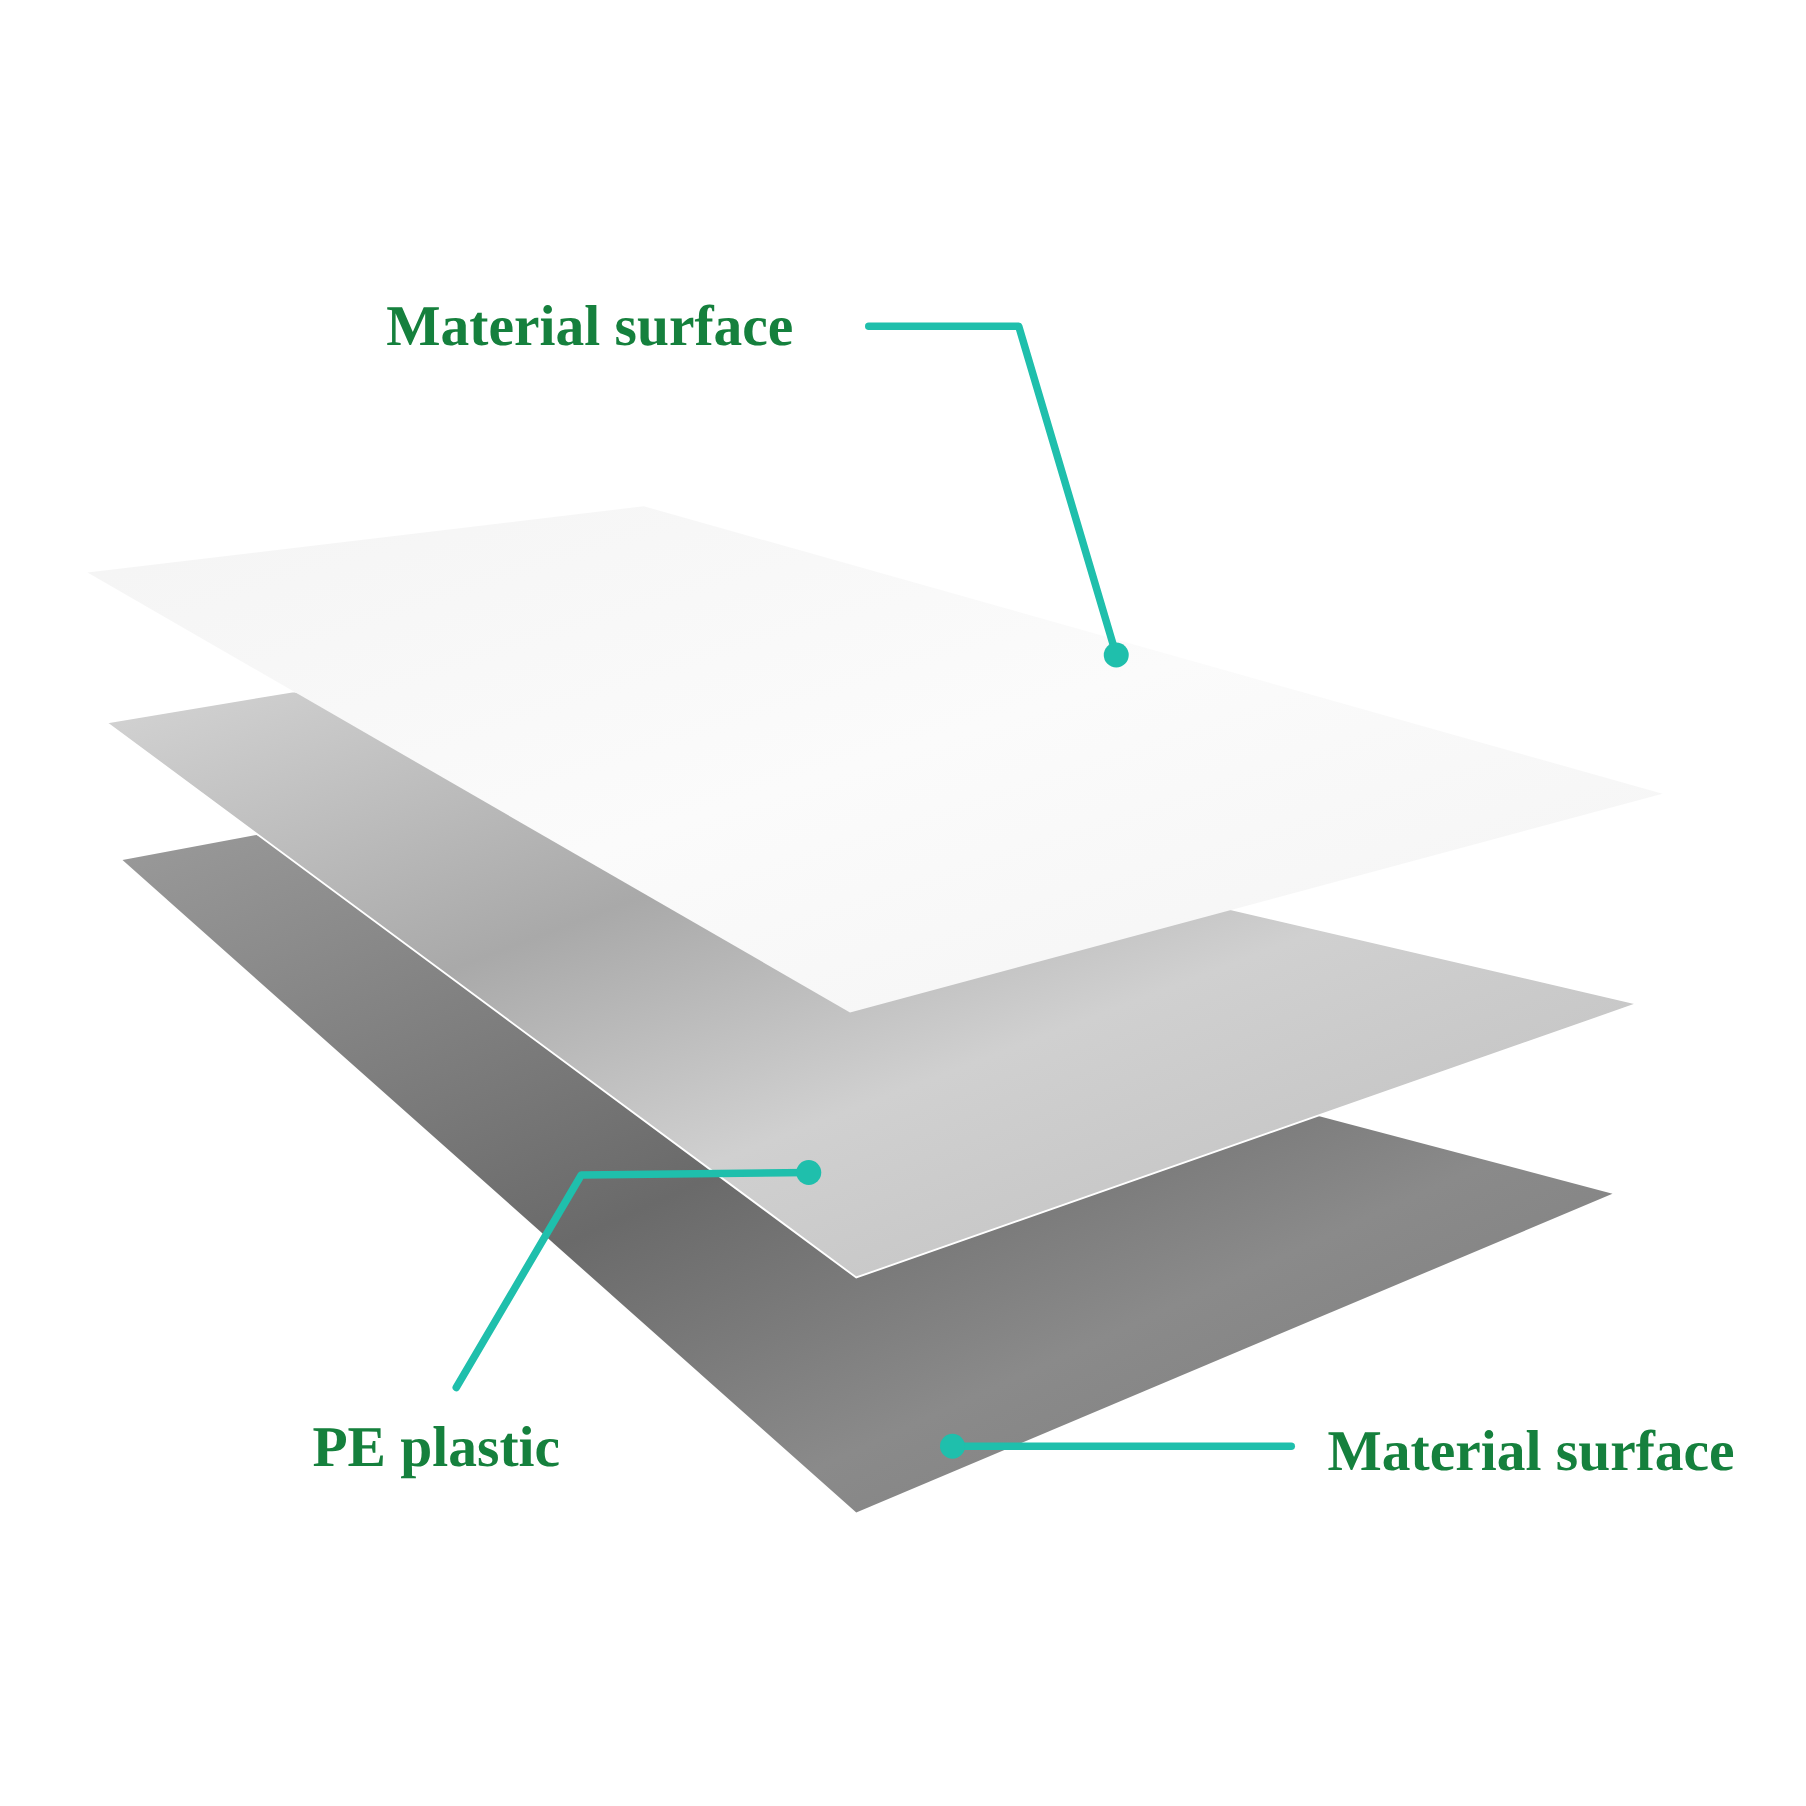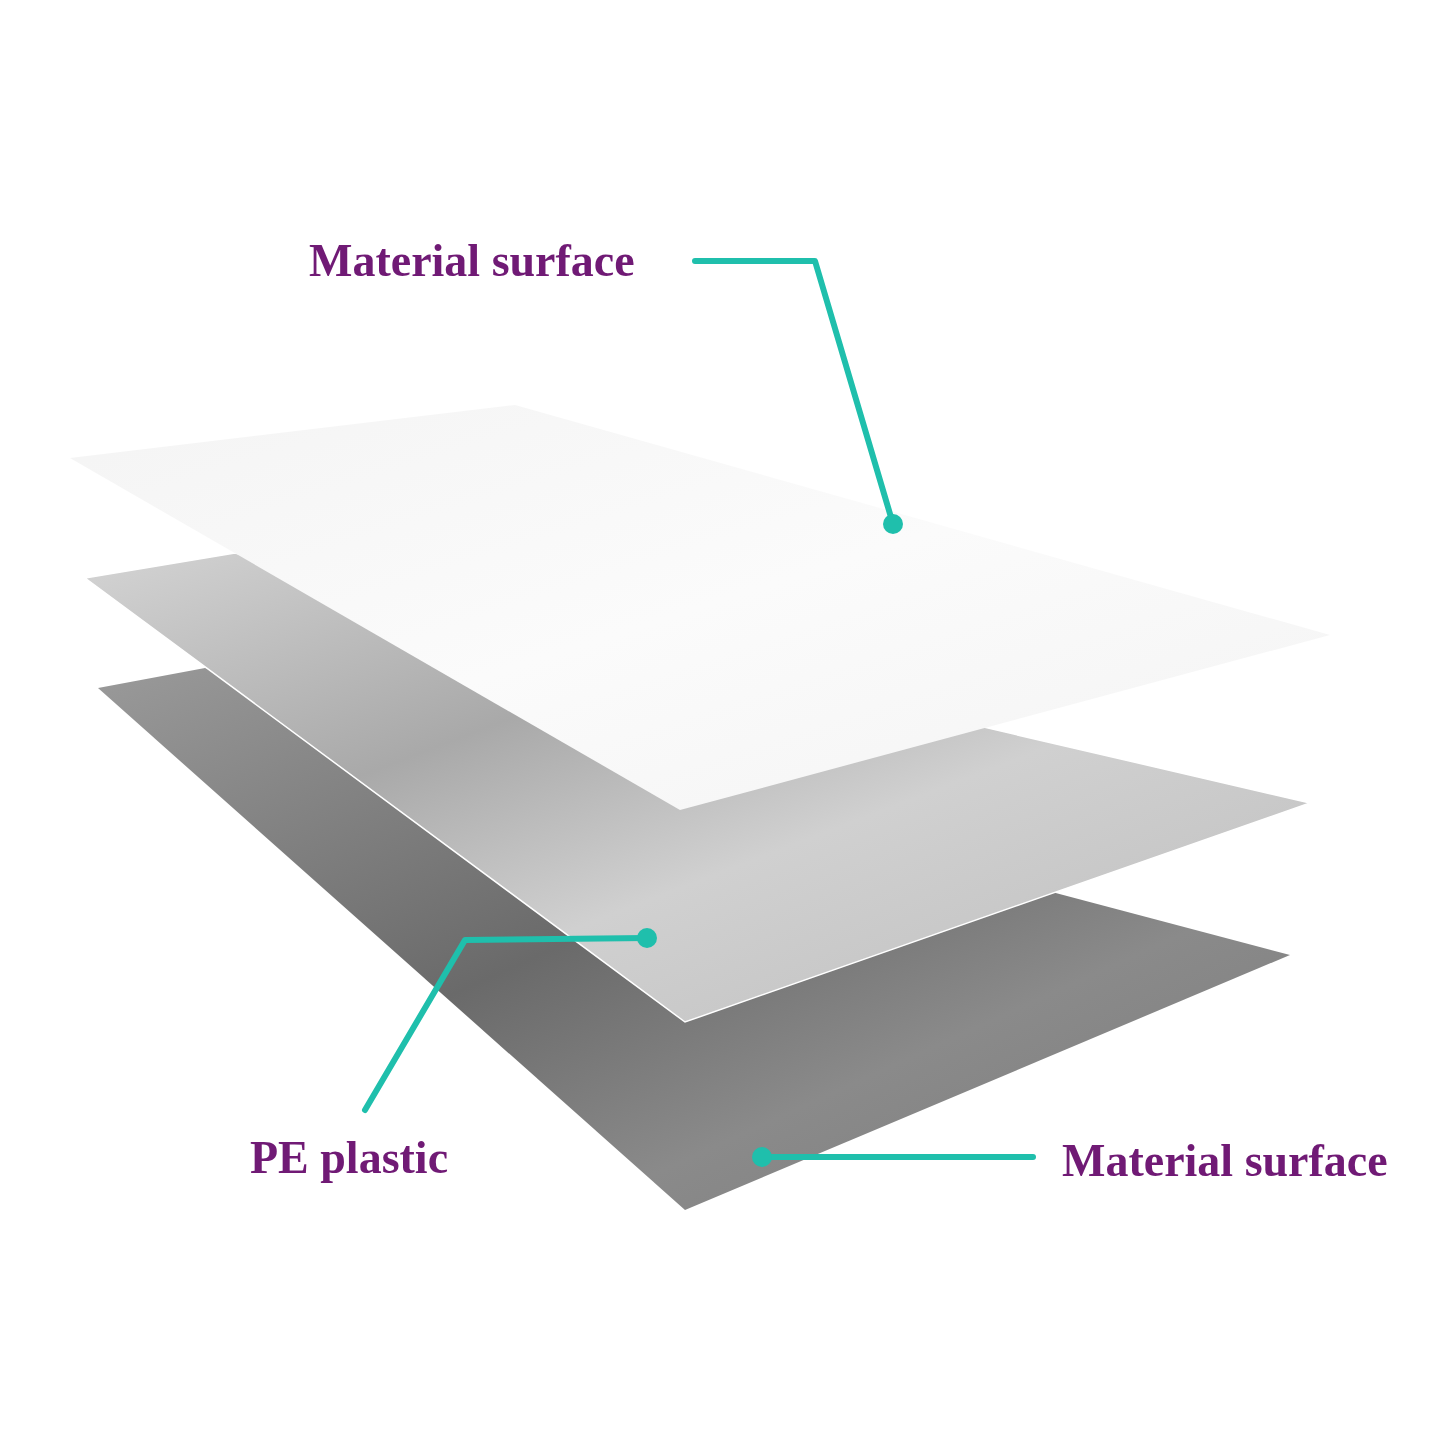--- a/index.html
+++ b/index.html
@@ -2,21 +2,21 @@
 <html><head>
 <meta charset="utf-8">
 <style>
   html, body { margin:0; padding:0; background:#ffffff; }
   body { width:1445px; height:1445px; position:relative; overflow:hidden; }
   svg.diagram { position:absolute; left:0; top:0; }
   .label {
     position:absolute;
     font-family:"Liberation Serif", "DejaVu Serif", serif;
     font-weight:bold;
-    color:#701a75;
+    color:#15803d;
     white-space:nowrap;
     line-height:1;
   }
 </style>
 </head>
 <body>
 
 <svg class="diagram" width="1445" height="1445" viewBox="0 0 1445 1445">
   <defs>
     <linearGradient id="gBottom" x1="0" y1="0" x2="1" y2="1">

